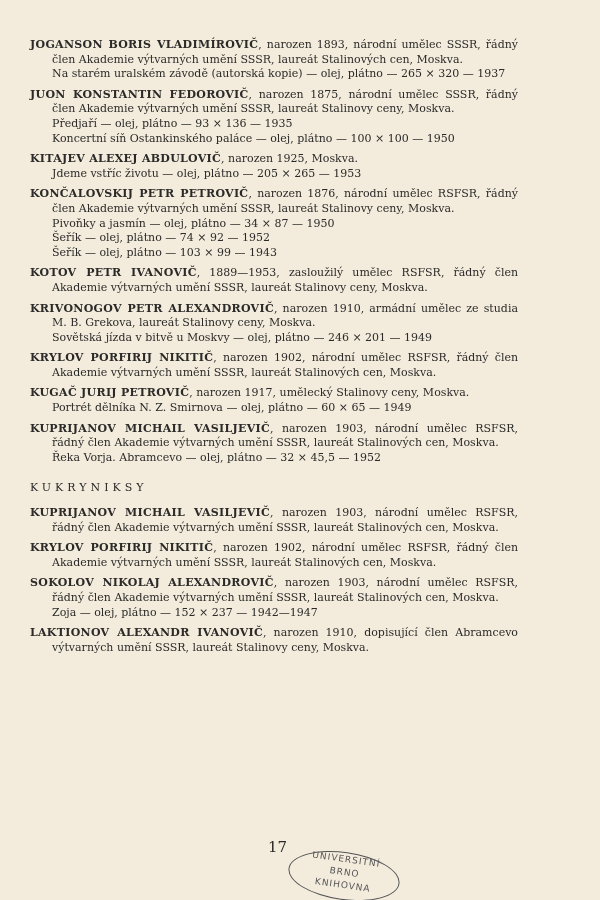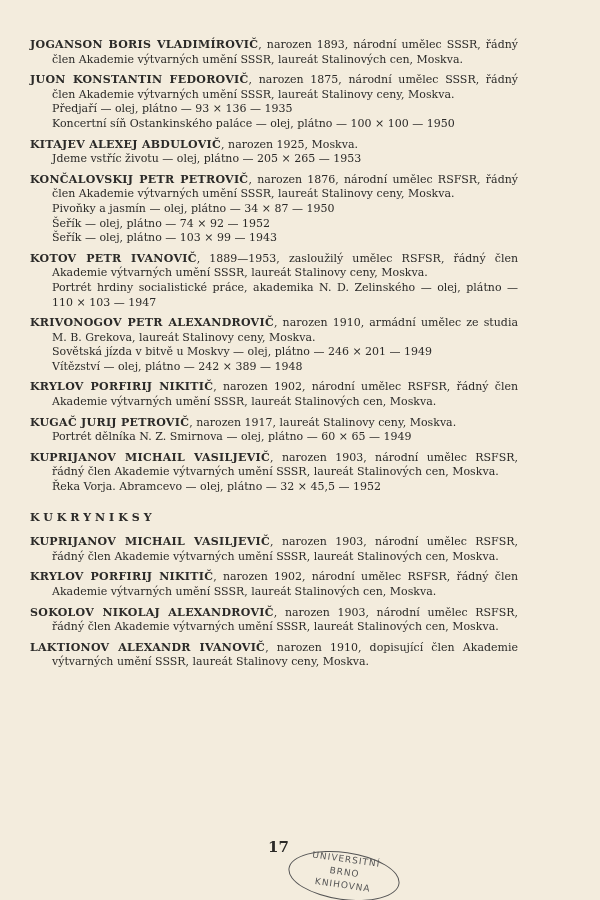--- a/index.html
+++ b/index.html
@@ -12,91 +12,91 @@
   }
   .page {
     position: absolute; left: 30px; top: 38px; width: 488px;
     font-size: 11px; line-height: 14.6px;
   }
   .entry { margin-bottom: 6px; }
   .head { text-indent: 0; text-align: justify; }
   .name { font-weight: bold; letter-spacing: 0.3px; }
   .sub { padding-left: 22px; text-align: justify; }
   .section {
-    letter-spacing: 4px; font-weight: bold; margin: 16px 0 10px 0;
+    letter-spacing: 4px; font-weight: normal; margin: 16px 0 10px 0;
   }
   .pagenum {
     position: absolute; left: 268px; top: 838px;
-    font-weight: bold; font-size: 15px;
+    font-weight: normal; font-size: 15px;
   }
   .stamp {
     position: absolute; left: 288px; top: 852px; width: 110px; height: 46px;
     border: 1.5px solid #555; border-radius: 50%;
     color: #555; font-family: "DejaVu Sans", sans-serif; font-size: 9px;
     text-align: center; transform: rotate(8deg);
   }
   .stamp div { line-height: 13px; letter-spacing: 1px; }
 </style>
 <style>.head{padding-left:22px;text-indent:-22px;}</style></head>
 <body>
 
 <div class="page">
   <div id="entries">
       <div class="entry">
         <div class="head"><span class="name">JOGANSON BORIS VLADIMÍROVIČ</span><span>, narozen 1893, národní umělec SSSR, řádný člen Akademie výtvarných umění SSSR, laureát Stalinových cen, Moskva.</span></div>
+        <div class="sub">Na starém uralském závodě (autorská kopie) — olej, plátno — 265 × 320 — 1937</div>
       </div>
       <div class="entry">
         <div class="head"><span class="name">JUON KONSTANTIN FEDOROVIČ</span><span>, narozen 1875, národní umělec SSSR, řádný člen Akademie výtvarných umění SSSR, laureát Stalinovy ceny, Moskva.</span></div>
         <div class="sub">Předjaří — olej, plátno — 93 × 136 — 1935</div>
         <div class="sub">Koncertní síň Ostankinského paláce — olej, plátno — 100 × 100 — 1950</div>
       </div>
       <div class="entry">
         <div class="head"><span class="name">KITAJEV ALEXEJ ABDULOVIČ</span><span>, narozen 1925, Moskva.</span></div>
         <div class="sub">Jdeme vstříc životu — olej, plátno — 205 × 265 — 1953</div>
       </div>
       <div class="entry">
         <div class="head"><span class="name">KONČALOVSKIJ PETR PETROVIČ</span><span>, narozen 1876, národní umělec RSFSR, řádný člen Akademie výtvarných umění SSSR, laureát Stalinovy ceny, Moskva.</span></div>
         <div class="sub">Pivoňky a jasmín — olej, plátno — 34 × 87 — 1950</div>
         <div class="sub">Šeřík — olej, plátno — 74 × 92 — 1952</div>
         <div class="sub">Šeřík — olej, plátno — 103 × 99 — 1943</div>
       </div>
       <div class="entry">
         <div class="head"><span class="name">KOTOV PETR IVANOVIČ</span><span>, 1889—1953, zasloužilý umělec RSFSR, řádný člen Akademie výtvarných umění SSSR, laureát Stalinovy ceny, Moskva.</span></div>
-        <div class="sub">Portrét hrdiny socialistické práce, akademika N. D. Zelinského — olej, plátno — 110 × 103 — 1947</div>
       </div>
       <div class="entry">
         <div class="head"><span class="name">KRIVONOGOV PETR ALEXANDROVIČ</span><span>, narozen 1910, armádní umělec ze studia M. B. Grekova, laureát Stalinovy ceny, Moskva.</span></div>
         <div class="sub">Sovětská jízda v bitvě u Moskvy — olej, plátno — 246 × 201 — 1949</div>
-        <div class="sub">Vítězství — olej, plátno — 242 × 389 — 1948</div>
       </div>
       <div class="entry">
         <div class="head"><span class="name">KRYLOV PORFIRIJ NIKITIČ</span><span>, narozen 1902, národní umělec RSFSR, řádný člen Akademie výtvarných umění SSSR, laureát Stalinových cen, Moskva.</span></div>
       </div>
       <div class="entry">
-        <div class="head"><span class="name">KUGAČ JURIJ PETROVIČ</span><span>, narozen 1917, laureát Stalinovy ceny, Moskva.</span></div>
+        <div class="head"><span class="name">KUGAČ JURIJ PETROVIČ</span><span>, narozen 1917, umělecký Stalinovy ceny, Moskva.</span></div>
         <div class="sub">Portrét dělníka N. Z. Smirnova — olej, plátno — 60 × 65 — 1949</div>
       </div>
       <div class="entry">
         <div class="head"><span class="name">KUPRIJANOV MICHAIL VASILJEVIČ</span><span>, narozen 1903, národní umělec RSFSR, řádný člen Akademie výtvarných umění SSSR, laureát Stalinových cen, Moskva.</span></div>
         <div class="sub">Řeka Vorja. Abramcevo — olej, plátno — 32 × 45,5 — 1952</div>
       </div>
     </div>
   <div class="section">KUKRYNIKSY</div>
   <div id="section-entries">
       <div class="entry">
         <div class="head"><span class="name">KUPRIJANOV MICHAIL VASILJEVIČ</span><span>, narozen 1903, národní umělec RSFSR, řádný člen Akademie výtvarných umění SSSR, laureát Stalinových cen, Moskva.</span></div>
       </div>
       <div class="entry">
         <div class="head"><span class="name">KRYLOV PORFIRIJ NIKITIČ</span><span>, narozen 1902, národní umělec RSFSR, řádný člen Akademie výtvarných umění SSSR, laureát Stalinových cen, Moskva.</span></div>
       </div>
       <div class="entry">
         <div class="head"><span class="name">SOKOLOV NIKOLAJ ALEXANDROVIČ</span><span>, narozen 1903, národní umělec RSFSR, řádný člen Akademie výtvarných umění SSSR, laureát Stalinových cen, Moskva.</span></div>
+        <div class="sub">Zoja — olej, plátno — 152 × 237 — 1942—1947</div>
       </div>
       <div class="entry">
-        <div class="head"><span class="name">LAKTIONOV ALEXANDR IVANOVIČ</span><span>, narozen 1910, dopisující člen Akademie výtvarných umění SSSR, laureát Stalinovy ceny, Moskva.</span></div>
+        <div class="head"><span class="name">LAKTIONOV ALEXANDR IVANOVIČ</span><span>, narozen 1910, dopisující člen Abramcevo výtvarných umění SSSR, laureát Stalinovy ceny, Moskva.</span></div>
       </div>
     </div>
 </div>
 
 <div class="pagenum">17</div>
 
 <div class="stamp">
   <div>UNIVERSITNÍ</div>
   <div>BRNO</div>
   <div>KNIHOVNA</div>

